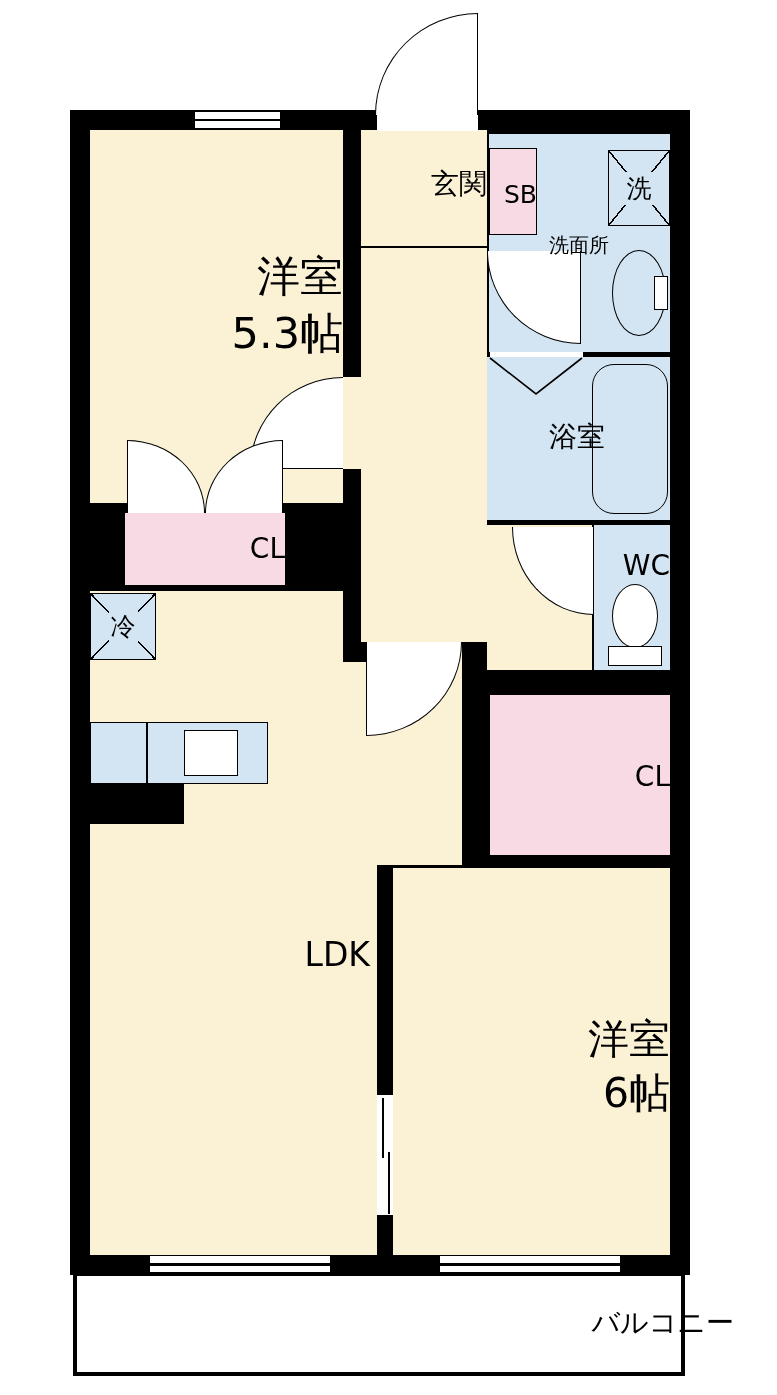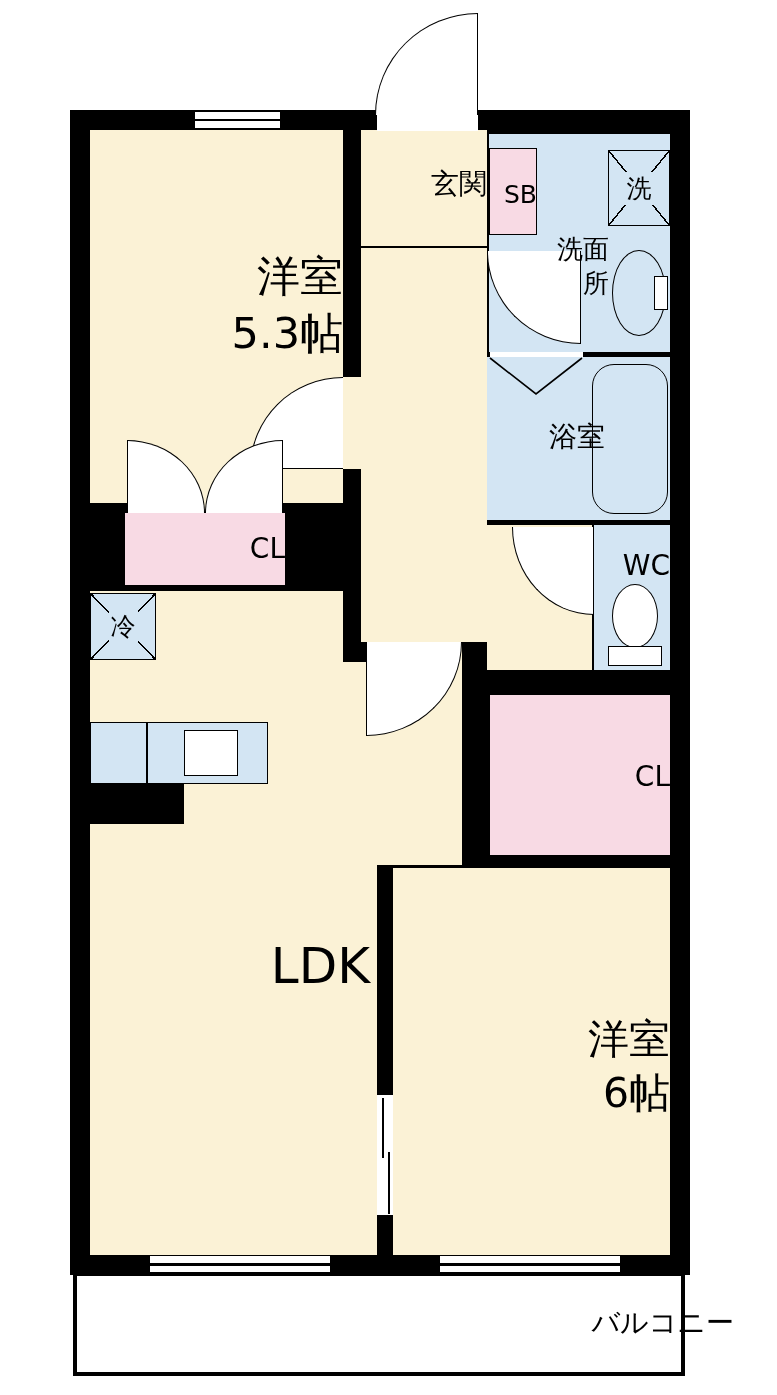--- a/index.html
+++ b/index.html
@@ -22,24 +22,24 @@
   .bdr{border:1.6px solid #000}
   .door{position:absolute;background:#fff;border:1.6px solid #000}
   .xbox{background-image:
       linear-gradient(to top right,transparent 49.2%,#000 49.2%,#000 50.8%,transparent 50.8%),
       linear-gradient(to bottom right,transparent 49.2%,#000 49.2%,#000 50.8%,transparent 50.8%)}
   .winline{background:linear-gradient(to bottom,#fff 0 42%,#000 42% 58%,#fff 58% 100%)}
   .lbl{position:absolute;text-align:right;line-height:1.32;white-space:nowrap}
   .lbl.wrap{white-space:normal}
   .flexc{display:flex;align-items:center;justify-content:center}
   .t44{font-size:43px}
-  .t46{font-size:50px}
+  .t46{font-size:33px}
   .t42{font-size:41px}
   .t28{font-size:28px}
-  .t26{font-size:26px}
+  .t26{font-size:20px}
   .t21{font-size:25px}
   .halo{background:var(--wet-area);padding:0 2px}
 </style>
 </head>
 <body>
 
 <div class="fp">
 
   <div class="abs black" style="left:70px;top:110px;width:620px;height:1165px"></div>
 

